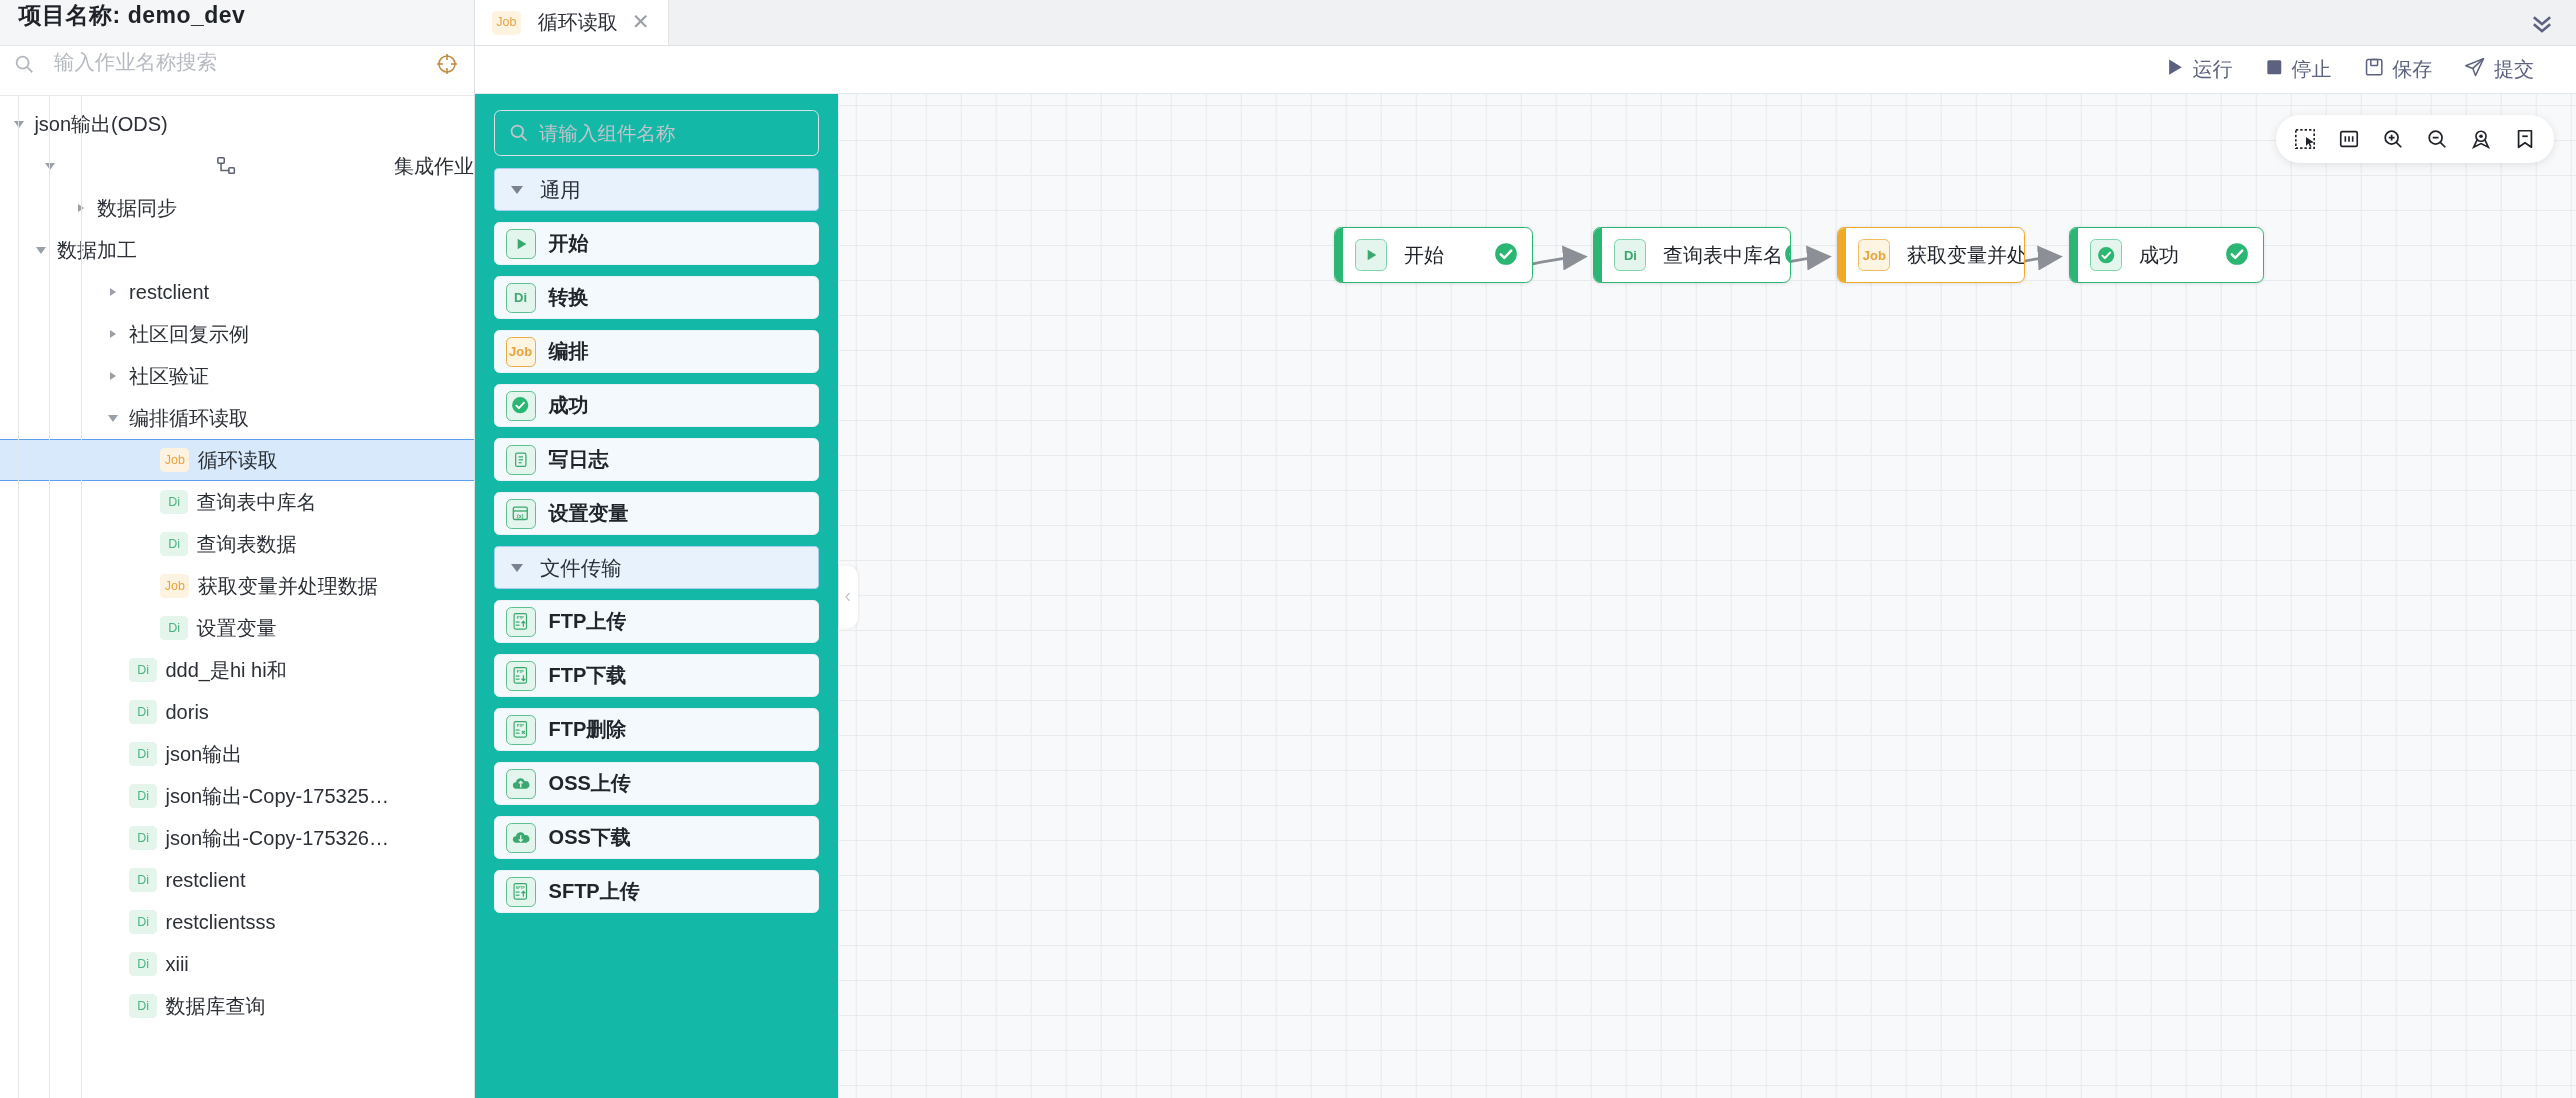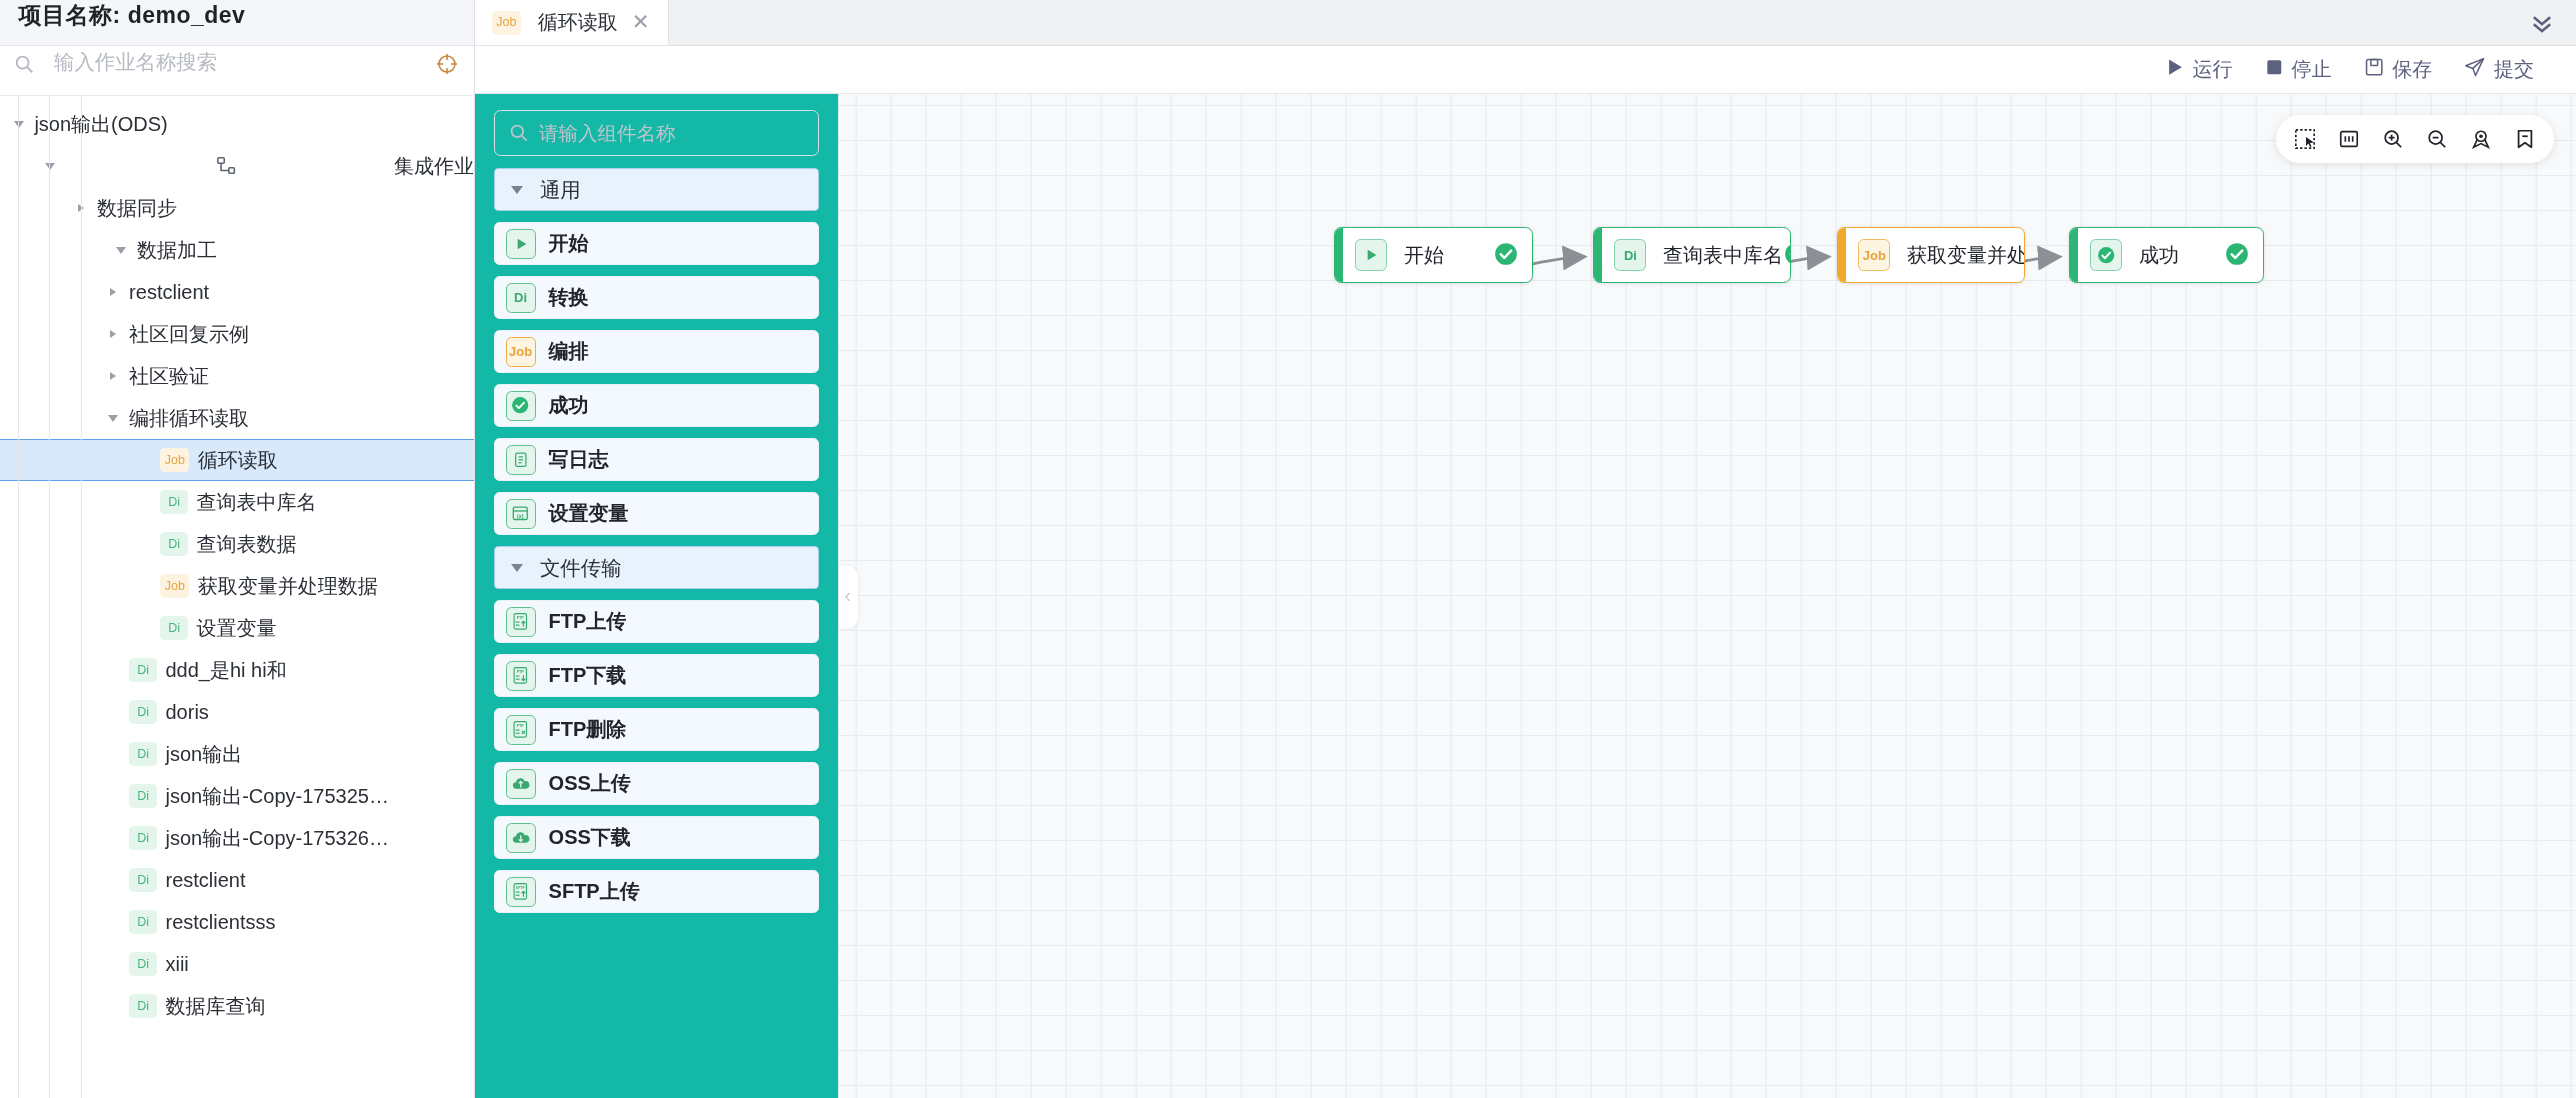--- a/index.html
+++ b/index.html
@@ -233,21 +233,21 @@
               <path d="M5.5 9v8h8.5"></path>
             </svg></span>
           <span>集成作业</span>
         </div>
         <div class="tnode" style="padding-left: 72px;">
           <span class="caret ">
             <i></i>
           </span>
           <span>数据同步</span>
         </div>
-        <div class="tnode" style="padding-left: 112px;">
+        <div class="tnode" style="padding-left: 32px;">
           <span class="caret open">
             <i></i>
           </span>
           <span>数据加工</span>
         </div>
         <div class="tnode" style="padding-left: 104px;">
           <span class="caret ">
             <i></i>
           </span>
           <span>restclient</span>

